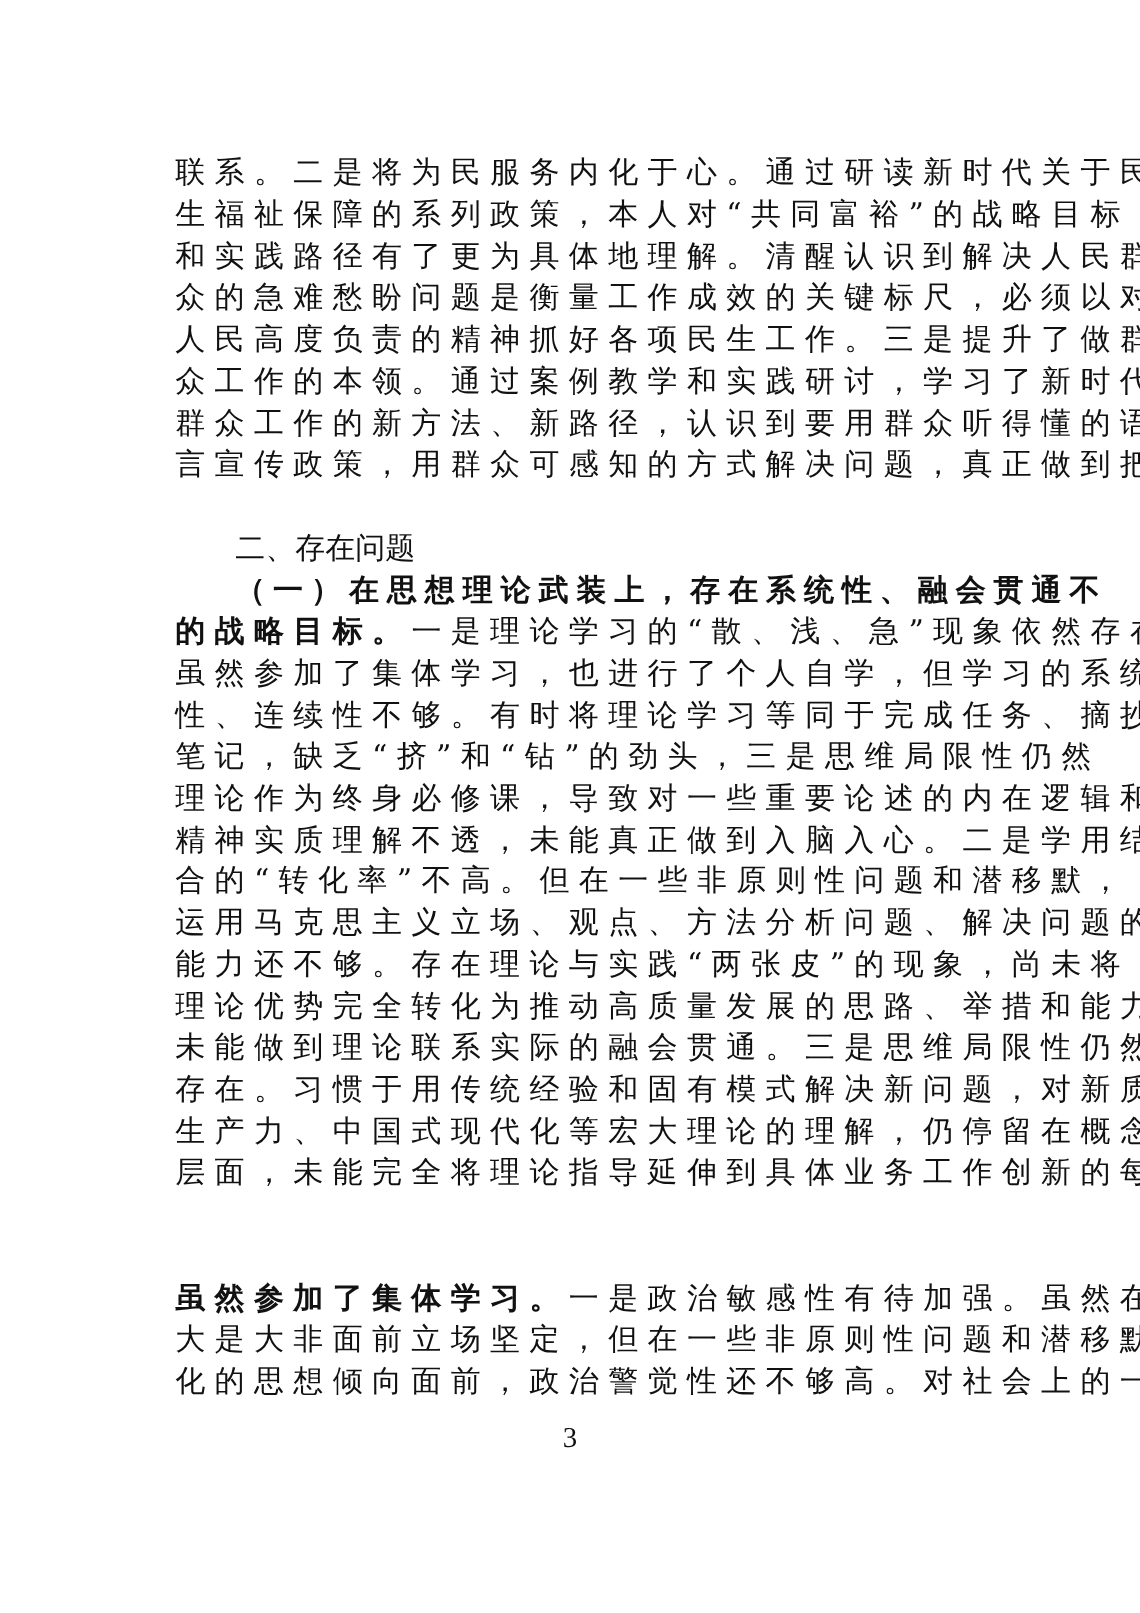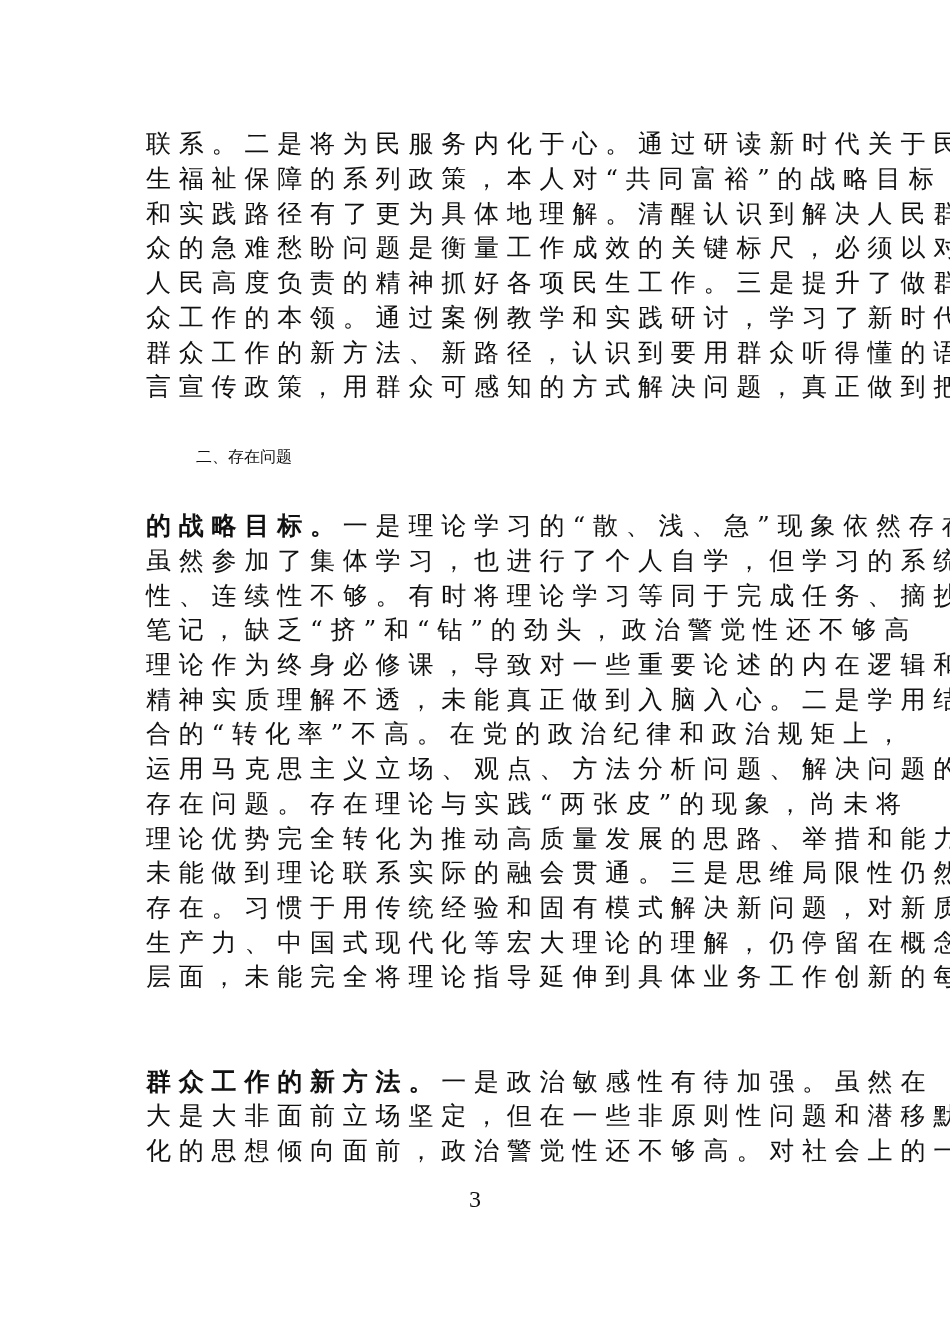--- a/index.html
+++ b/index.html
@@ -12,21 +12,21 @@
     line-height: 35px;
     font-family: "DejaVu Serif", "Liberation Serif", serif;
     font-size: 25px;
     letter-spacing: 7.8px;
     color: #111;
     white-space: nowrap;
   }
   .indent { left: 196px; }
   .heading {
     font-family: "DejaVu Sans", "Liberation Sans", sans-serif;
-    font-size: 16px;
+    font-size: 25px;
     letter-spacing: 0px;
     color: #111;
   }
   .bold { font-weight: bold; }
   .pagenum {
     position: absolute;
     left: 0; width: 950px;
     top: 1186px;
     text-align: center;
     font-family: "Liberation Serif", "DejaVu Serif", serif;
@@ -43,37 +43,38 @@
   <div class="line" style="top:161px">生福祉保障的系列政策，本人对“共同富裕”的战略目标</div>
   <div class="line" style="top:196px">和实践路径有了更为具体地理解。清醒认识到解决人民群</div>
   <div class="line" style="top:230px">众的急难愁盼问题是衡量工作成效的关键标尺，必须以对</div>
   <div class="line" style="top:265px">人民高度负责的精神抓好各项民生工作。三是提升了做群</div>
   <div class="line" style="top:300px">众工作的本领。通过案例教学和实践研讨，学习了新时代</div>
   <div class="line" style="top:335px">群众工作的新方法、新路径，认识到要用群众听得懂的语</div>
   <div class="line" style="top:369px">言宣传政策，用群众可感知的方式解决问题，真正做到把</div>
 
   <div class="line indent heading" style="top:439px">二、存在问题</div>
 
+  <div class="line indent bold" style="top:474px; letter-spacing:6.6px">（一）在思想理论武装上，存在系统性、融会贯通不</div>
   <div class="line" style="top:508px">
     <span class="bold">的战略目标。</span><span>一是理论学习的“散、浅、急”现象依然存在。</span>
   </div>
   <div class="line" style="top:543px">虽然参加了集体学习，也进行了个人自学，但学习的系统</div>
   <div class="line" style="top:578px">性、连续性不够。有时将理论学习等同于完成任务、摘抄</div>
-  <div class="line" style="top:612px">笔记，缺乏“挤”和“钻”的劲头，政治警觉性还不够高</div>
+  <div class="line" style="top:612px">笔记，缺乏“挤”和“钻”的劲头，三是思维局限性仍然</div>
   <div class="line" style="top:647px">理论作为终身必修课，导致对一些重要论述的内在逻辑和</div>
   <div class="line" style="top:682px">精神实质理解不透，未能真正做到入脑入心。二是学用结</div>
-  <div class="line" style="top:716px">合的“转化率”不高。在党的政治纪律和政治规矩上，</div>
+  <div class="line" style="top:716px">合的“转化率”不高。但在一些非原则性问题和潜移默，</div>
   <div class="line" style="top:751px">运用马克思主义立场、观点、方法分析问题、解决问题的</div>
-  <div class="line" style="top:786px">存在问题。存在理论与实践“两张皮”的现象，尚未将</div>
+  <div class="line" style="top:786px">能力还不够。存在理论与实践“两张皮”的现象，尚未将</div>
   <div class="line" style="top:821px">理论优势完全转化为推动高质量发展的思路、举措和能力</div>
   <div class="line" style="top:855px">未能做到理论联系实际的融会贯通。三是思维局限性仍然</div>
   <div class="line" style="top:890px">存在。习惯于用传统经验和固有模式解决新问题，对新质</div>
   <div class="line" style="top:925px">生产力、中国式现代化等宏大理论的理解，仍停留在概念</div>
   <div class="line" style="top:959px">层面，未能完全将理论指导延伸到具体业务工作创新的每</div>
 
   <div class="line" style="top:1064px">
-    <span class="bold">群众工作的新方法。</span><span>一是政治敏感性有待加强。虽然在</span>
+    <span class="bold">虽然参加了集体学习。</span><span>一是政治敏感性有待加强。虽然在</span>
   </div>
   <div class="line" style="top:1098px">大是大非面前立场坚定，但在一些非原则性问题和潜移默</div>
   <div class="line" style="top:1133px">化的思想倾向面前，政治警觉性还不够高。对社会上的一</div>
 
   <div class="pagenum">3</div>
 </div>
 
 </body></html>

